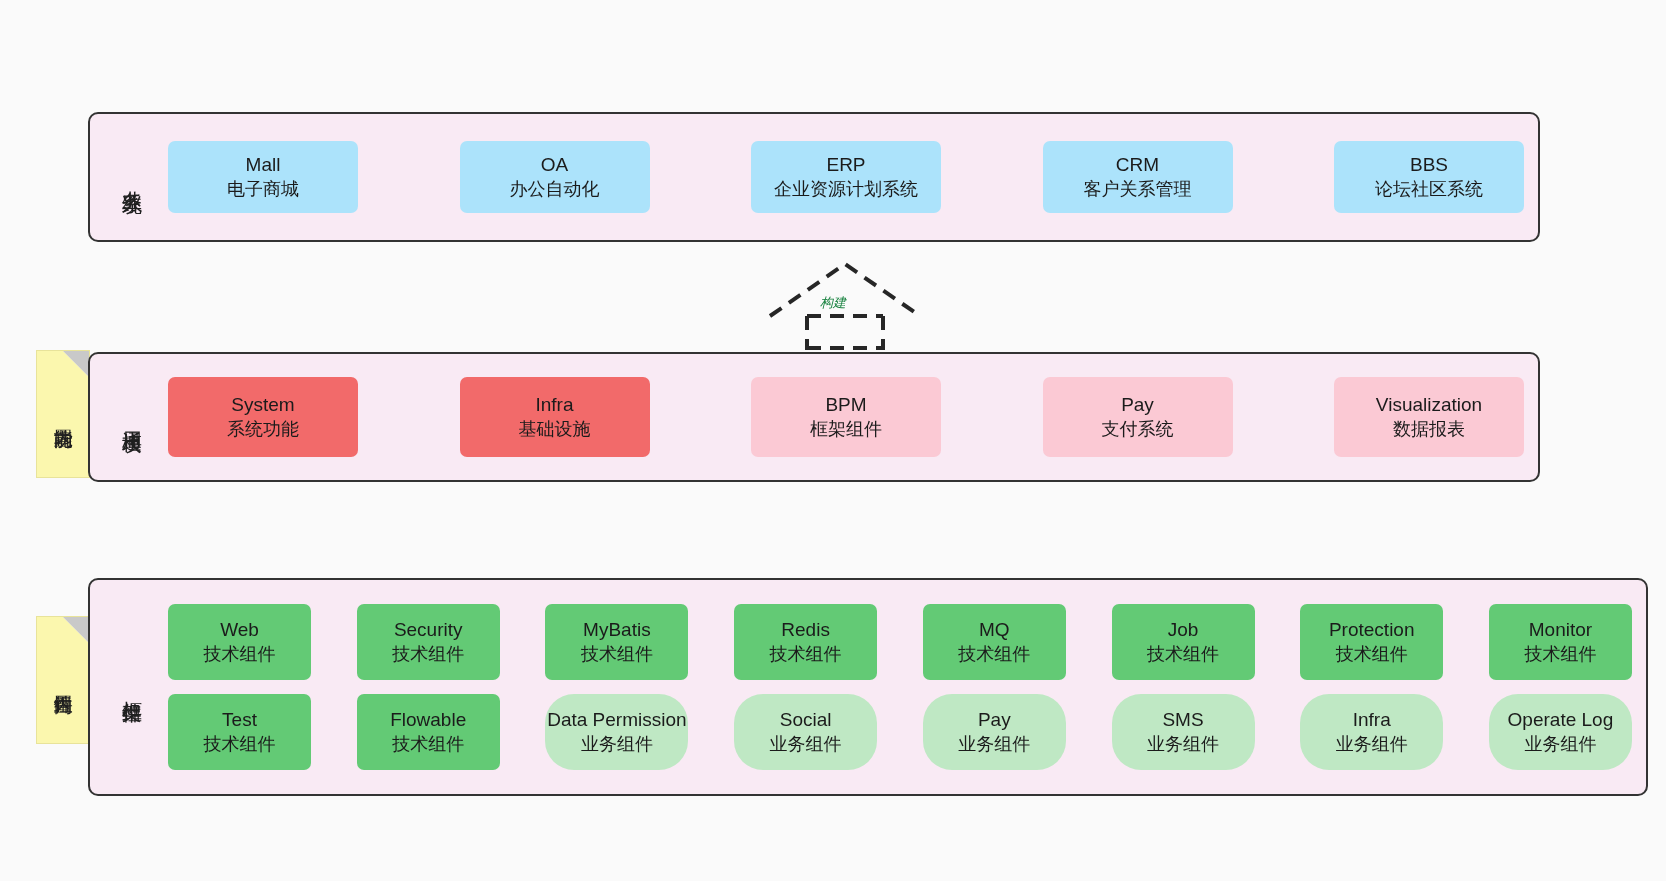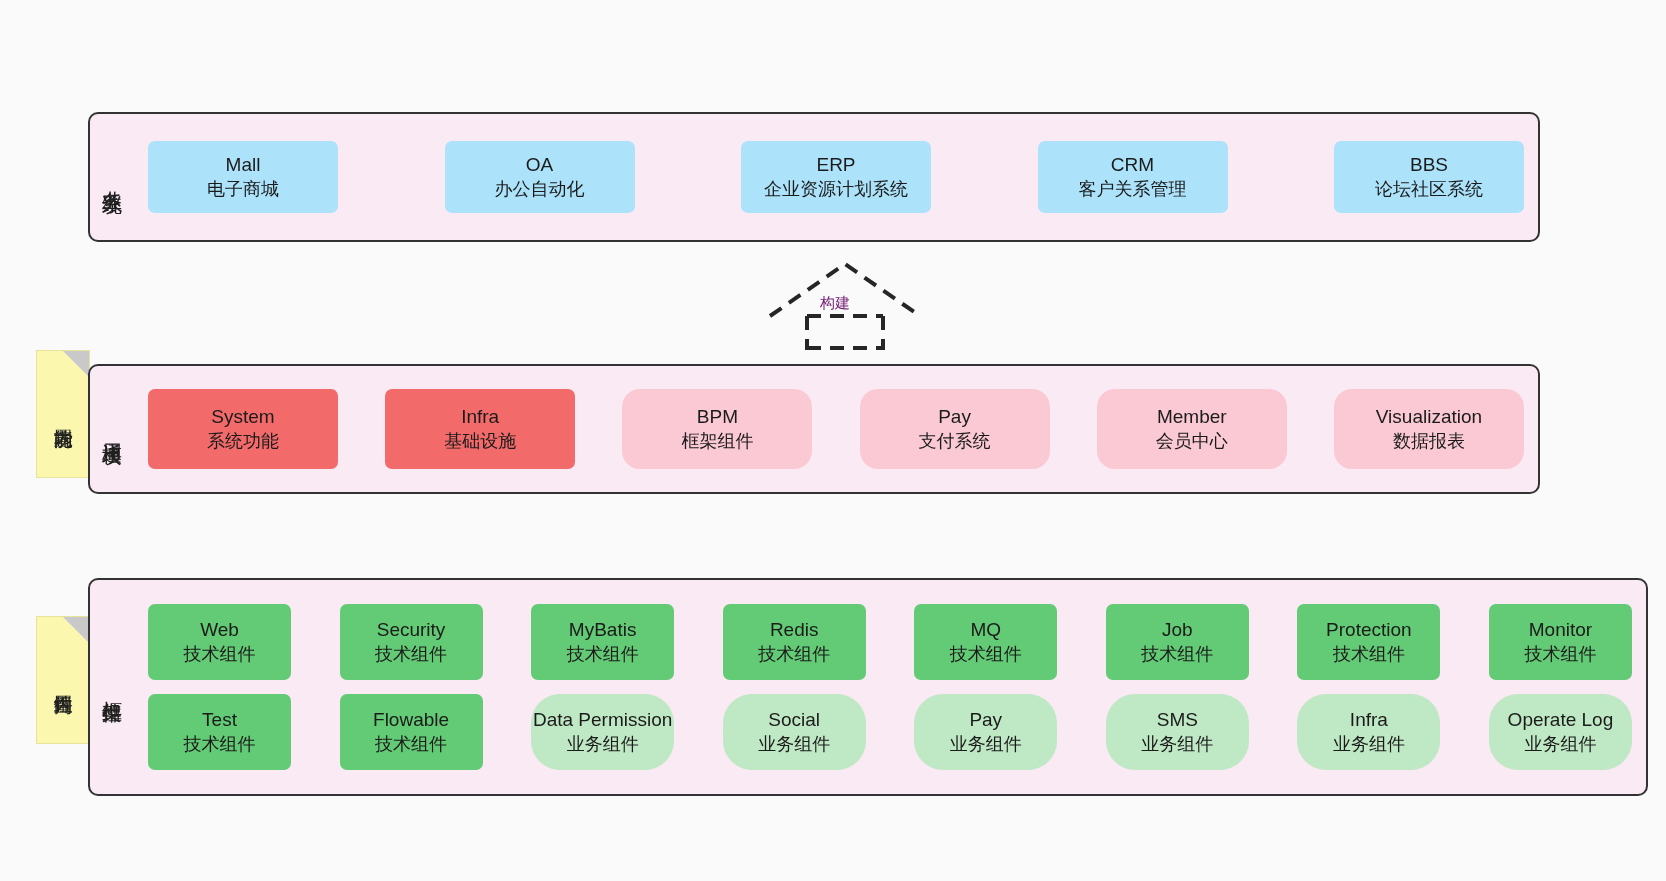--- a/index.html
+++ b/index.html
@@ -12,20 +12,21 @@
   .canvas { position: relative; width: 1666px; height: 881px; background: #fafafa; }
 
   
   .layer {
     position: absolute;
     background: #f9eaf4;
     border: 2px solid #333333;
     border-radius: 10px;
     display: flex;
     align-items: stretch;
+    padding-left: 20px;
   }
   .layer-title {
     flex: 0 0 auto;
     width: 44px;
     display: flex;
     align-items: center;
     justify-content: center;
     font-size: 20px;
     color: #1f1f1f;
     letter-spacing: 1px;
@@ -60,27 +61,27 @@
     text-align: center;
     color: #1b1b1b;
     line-height: 1.28;
     user-select: none;
   }
   .cell .t1 { font-size: 19px; }
   .cell .t2 { font-size: 18px; }
 
   .c-blue        { background: #ace3fb; }
   .c-red         { background: #f26a6a; }
-  .c-pink        { background: #fbc9d4; border-radius: 18px; }
+  .c-pink        { background: #fbc9d4; }
   .c-green       { background: #63ca75; }
   .c-green-light { background: #bfe8c4; border-radius: 29px; }
 
   
   #layer-business  { left: 88px;  top: 112px; width: 1452px; height: 130px; }
-  #layer-common    { left: 88px;  top: 364px; width: 1452px; height: 130px; }
+  #layer-common    { left: 88px;  top: 352px; width: 1452px; height: 130px; }
   #layer-framework { left: 88px;  top: 578px; width: 1560px; height: 218px; }
 
   #layer-business  .cell { width: 190px; height: 72px; }
   #layer-common    .cell { width: 190px; height: 80px; }
   #layer-framework .cell { width: 143px; height: 76px; }
 
   
   .note {
     position: absolute;
     width: 54px;
@@ -116,25 +117,26 @@
   }
   #note-builtin-function  { left: 36px; top: 350px; height: 128px; }
   #note-builtin-component { left: 36px; top: 616px; height: 128px; }
 
   
   .connector { position: absolute; }
   #connector-build    { left: 760px; top: 258px; }
   #connector-implement{ left: 772px; top: 492px; }
   .connector-label {
     position: absolute;
-    font-size: 15px;
-    color: #701a75;
+    font-size: 13px;
+    color: #15803d;
     background: transparent;
     white-space: nowrap;
     user-select: none;
+    font-style: italic;
   }
   #connector-build .connector-label    { left: 60px; top: 36px; }
   #connector-implement .connector-label{ left: 60px; top: 36px; }
 </style>
 </head>
 <body>
 
 <div class="canvas">
 
   <div class="layer" id="layer-business">
@@ -194,24 +196,20 @@
         </div>
         <div class="cell c-pink">
           <span class="t1">BPM</span>
           <span class="t2">框架组件</span>
         </div>
         <div class="cell c-pink">
           <span class="t1">Pay</span>
           <span class="t2">支付系统</span>
         </div>
         <div class="cell c-pink">
-          <span class="t1">Member</span>
-          <span class="t2">会员中心</span>
-        </div>
-        <div class="cell c-pink">
           <span class="t1">Visualization</span>
           <span class="t2">数据报表</span>
         </div>
       </div>
     </div>
   </div>
 
 
   <div class="note" id="note-builtin-component">
     <span>内置组件</span>

